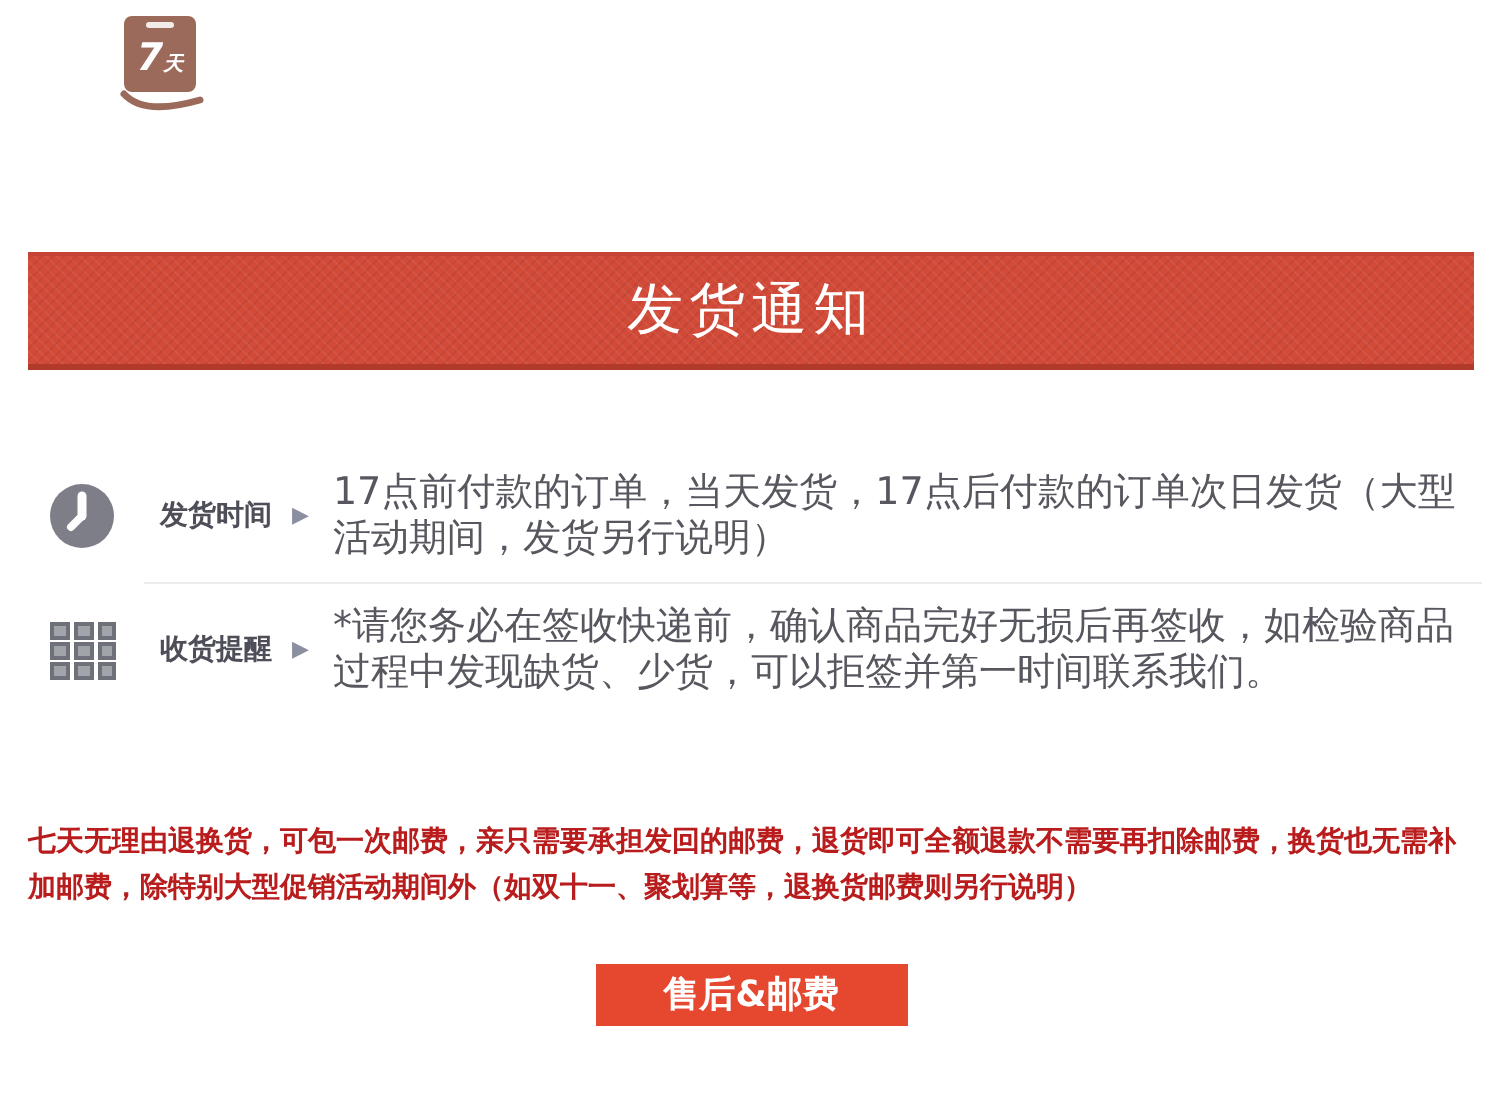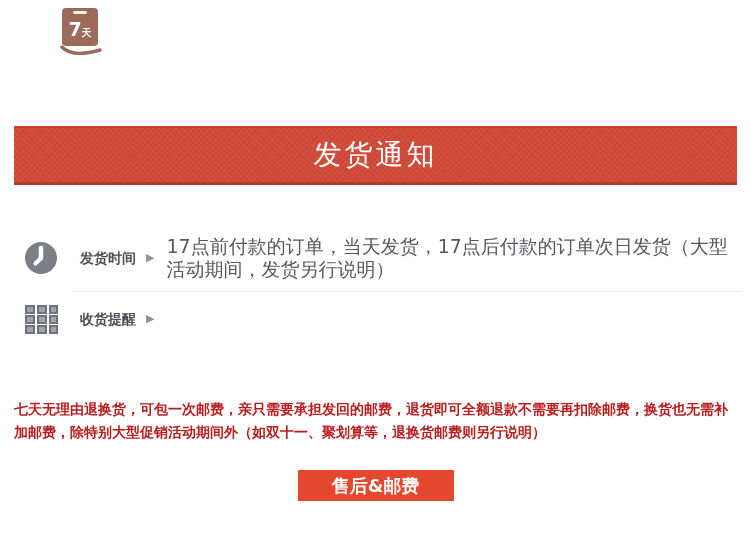--- a/index.html
+++ b/index.html
@@ -5,21 +5,21 @@
   * { margin: 0; padding: 0; box-sizing: border-box; }
   html, body { background: #ffffff; }
   body {
     width: 751px; height: 556px; overflow: hidden;
     font-family: "DejaVu Sans", "Liberation Sans", sans-serif;
     position: relative;
   }
 
   
   .policy-section { display: flex; padding: 8px 12px 0 62px; }
-  .cal-icon { width: 38px; height: 50px; position: relative; flex: none; }
+  .cal-icon { width: 38px; height: 50px; position: relative; flex: none; font-style: italic; }
   .cal-body {
     position: absolute; top: 0; left: 0; width: 36px; height: 38px;
     background: #9c6a5a; border-radius: 4px;
   }
   .cal-slot {
     position: absolute; top: 3px; left: 11px; width: 14px; height: 3px;
     background: #f2ece9; border-radius: 2px;
   }
   .cal-num {
     position: absolute; top: 8px; left: 0; width: 100%;
@@ -127,19 +127,20 @@
             <rect x="14" y="12" width="8" height="7"></rect>
             <rect x="26" y="12" width="7" height="7"></rect>
           <rect x="2" y="22" width="8" height="7"></rect>
             <rect x="14" y="22" width="8" height="7"></rect>
             <rect x="26" y="22" width="7" height="7"></rect>
         </g>
       </svg>
     </div>
     <div class="row-label">收货提醒</div>
     <div class="row-arrow">▶</div>
+    <div class="row-text">*请您务必在签收快递前，确认商品完好无损后再签收，如检验商品过程中发现缺货、少货，可以拒签并第一时间联系我们。</div>
   </div>
 
 </div>
 
 <div class="postage-note">七天无理由退换货，可包一次邮费，亲只需要承担发回的邮费，退货即可全额退款不需要再扣除邮费，换货也无需补加邮费，除特别大型促销活动期间外（如双十一、聚划算等，退换货邮费则另行说明）</div>
 
 <button class="footer-btn">售后&amp;邮费</button>
 
 </body></html>

